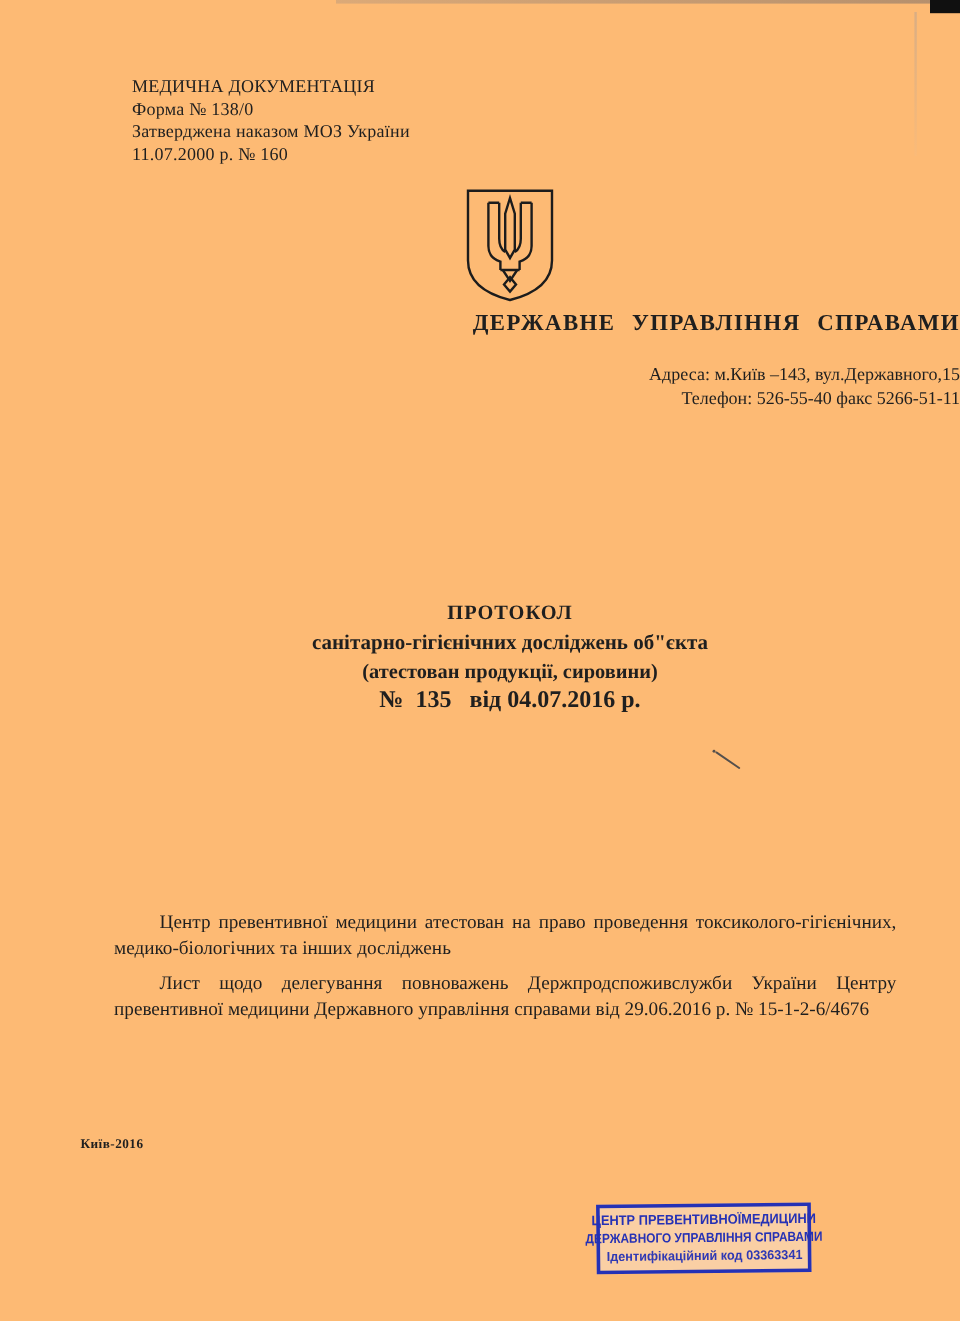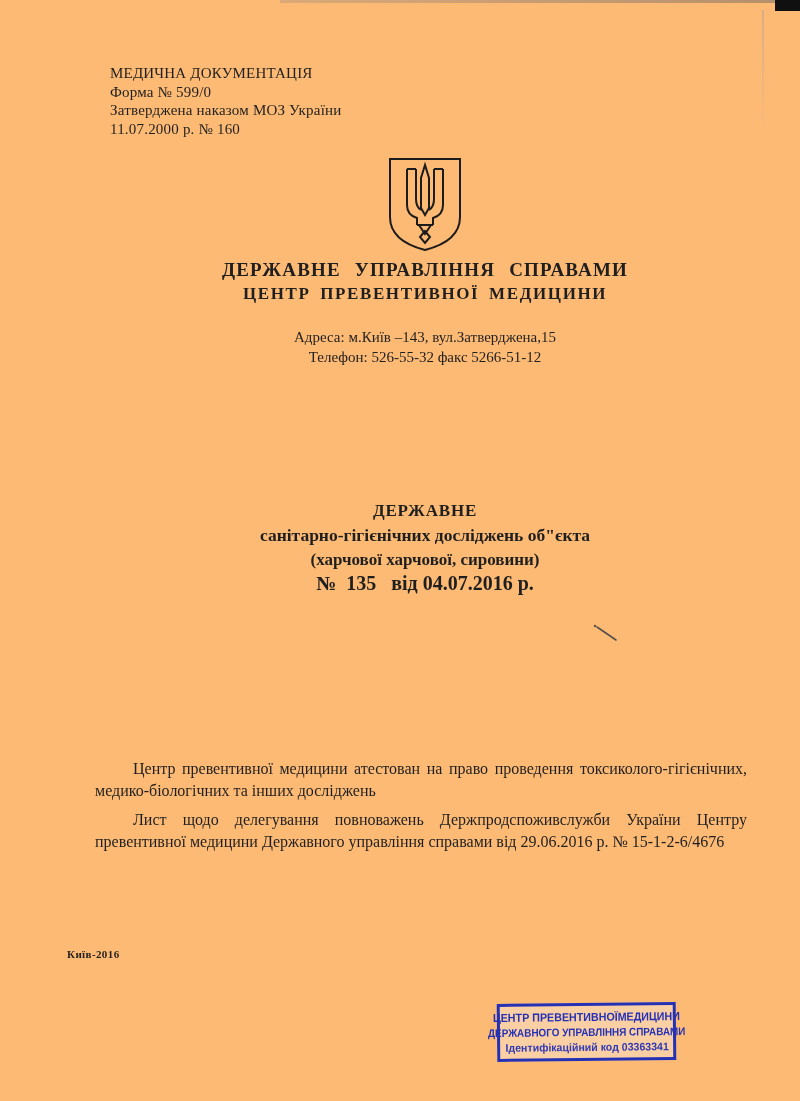--- a/index.html
+++ b/index.html
@@ -31,21 +31,21 @@
   .doc-meta{
     position:absolute;left:110px;top:64px;
     font-size:15px;line-height:18.5px;letter-spacing:0.2px;
   }
   
   .emblem{
     position:absolute;left:384px;top:155px;width:82px;height:99px;
   }
   
   .org-block{
-    position:absolute;left:50px;top:257px;width:750px;text-align:center;
+    position:absolute;left:50px;top:257px;width:750px;text-align:right;
   }
   .org-title1{
     font-size:19px;font-weight:bold;letter-spacing:1.2px;word-spacing:8px;
     line-height:25px;
   }
   .org-title2{
     font-size:17px;font-weight:bold;letter-spacing:1.6px;word-spacing:4px;
     line-height:24px;
   }
   .org-contacts{margin-top:22px;font-size:15px;line-height:19.5px;}
@@ -93,21 +93,21 @@
   <div class="scan-top-smear"></div>
   <div class="corner-black-box"></div>
   <div class="faint-vline"></div>
   <svg class="pen-mark" viewBox="0 0 40 30">
     <line x1="9" y1="9" x2="28" y2="22" stroke="#55504c" stroke-width="1.6" stroke-linecap="round"></line>
     <circle cx="7" cy="8" r="1.2" fill="#55504c"></circle>
   </svg>
 
   <div class="doc-meta">
     <div>МЕДИЧНА ДОКУМЕНТАЦІЯ</div>
-    <div>Форма № 599/0</div>
+    <div>Форма № 138/0</div>
     <div>Затверджена наказом МОЗ України</div>
     <div>11.07.2000 р. № 160</div>
   </div>
 
   <svg class="emblem" viewBox="0 0 82 99">
     <g fill="none" stroke="#1c1c1c" stroke-width="2">
 
       <path d="M6,4 H76 V62 Q76,86 41,95 Q6,86 6,62 Z"></path>
 
       <path d="M23,14 v36 q0,10 10,13 v7"></path>
@@ -121,31 +121,30 @@
       <path d="M41,10 l-4,13 v30 l4,7 l4,-7 v-30 z"></path>
 
       <path d="M33,70 h16"></path>
       <path d="M35,70 l6,9 l6,-9"></path>
       <path d="M41,76 l-5,6 l5,6 l5,-6 z"></path>
     </g>
   </svg>
 
   <div class="org-block">
     <div class="org-title1">ДЕРЖАВНЕ УПРАВЛІННЯ СПРАВАМИ</div>
-    <div class="org-title2">ЦЕНТР ПРЕВЕНТИВНОЇ МЕДИЦИНИ</div>
     <div class="org-contacts">
-      <div>Адреса: м.Київ –143, вул.Затверджена,15</div>
-      <div>Телефон: 526-55-32 факс 5266-51-12</div>
+      <div>Адреса: м.Київ –143, вул.Державного,15</div>
+      <div>Телефон: 526-55-40 факс 5266-51-11</div>
     </div>
   </div>
 
   <div class="protocol-block">
-    <div class="protocol-title">ДЕРЖАВНЕ</div>
+    <div class="protocol-title">ПРОТОКОЛ</div>
     <div class="protocol-sub1">санітарно-гігієнічних досліджень об"єкта</div>
-    <div class="protocol-sub2">(харчової харчової, сировини)</div>
+    <div class="protocol-sub2">(атестован продукції, сировини)</div>
     <div class="protocol-num">№  135   від 04.07.2016 р.</div>
   </div>
 
   <div class="body-text">
     <p>Центр превентивної медицини  атестован на право проведення токсиколого-гігієнічних, медико-біологічних та інших досліджень</p>
     <p>Лист щодо делегування повноважень Держпродспоживслужби України Центру превентивної медицини Державного управління справами від 29.06.2016 р. № 15-1-2-6/4676</p>
   </div>
 
   <div class="city-year">Київ-2016</div>
 

